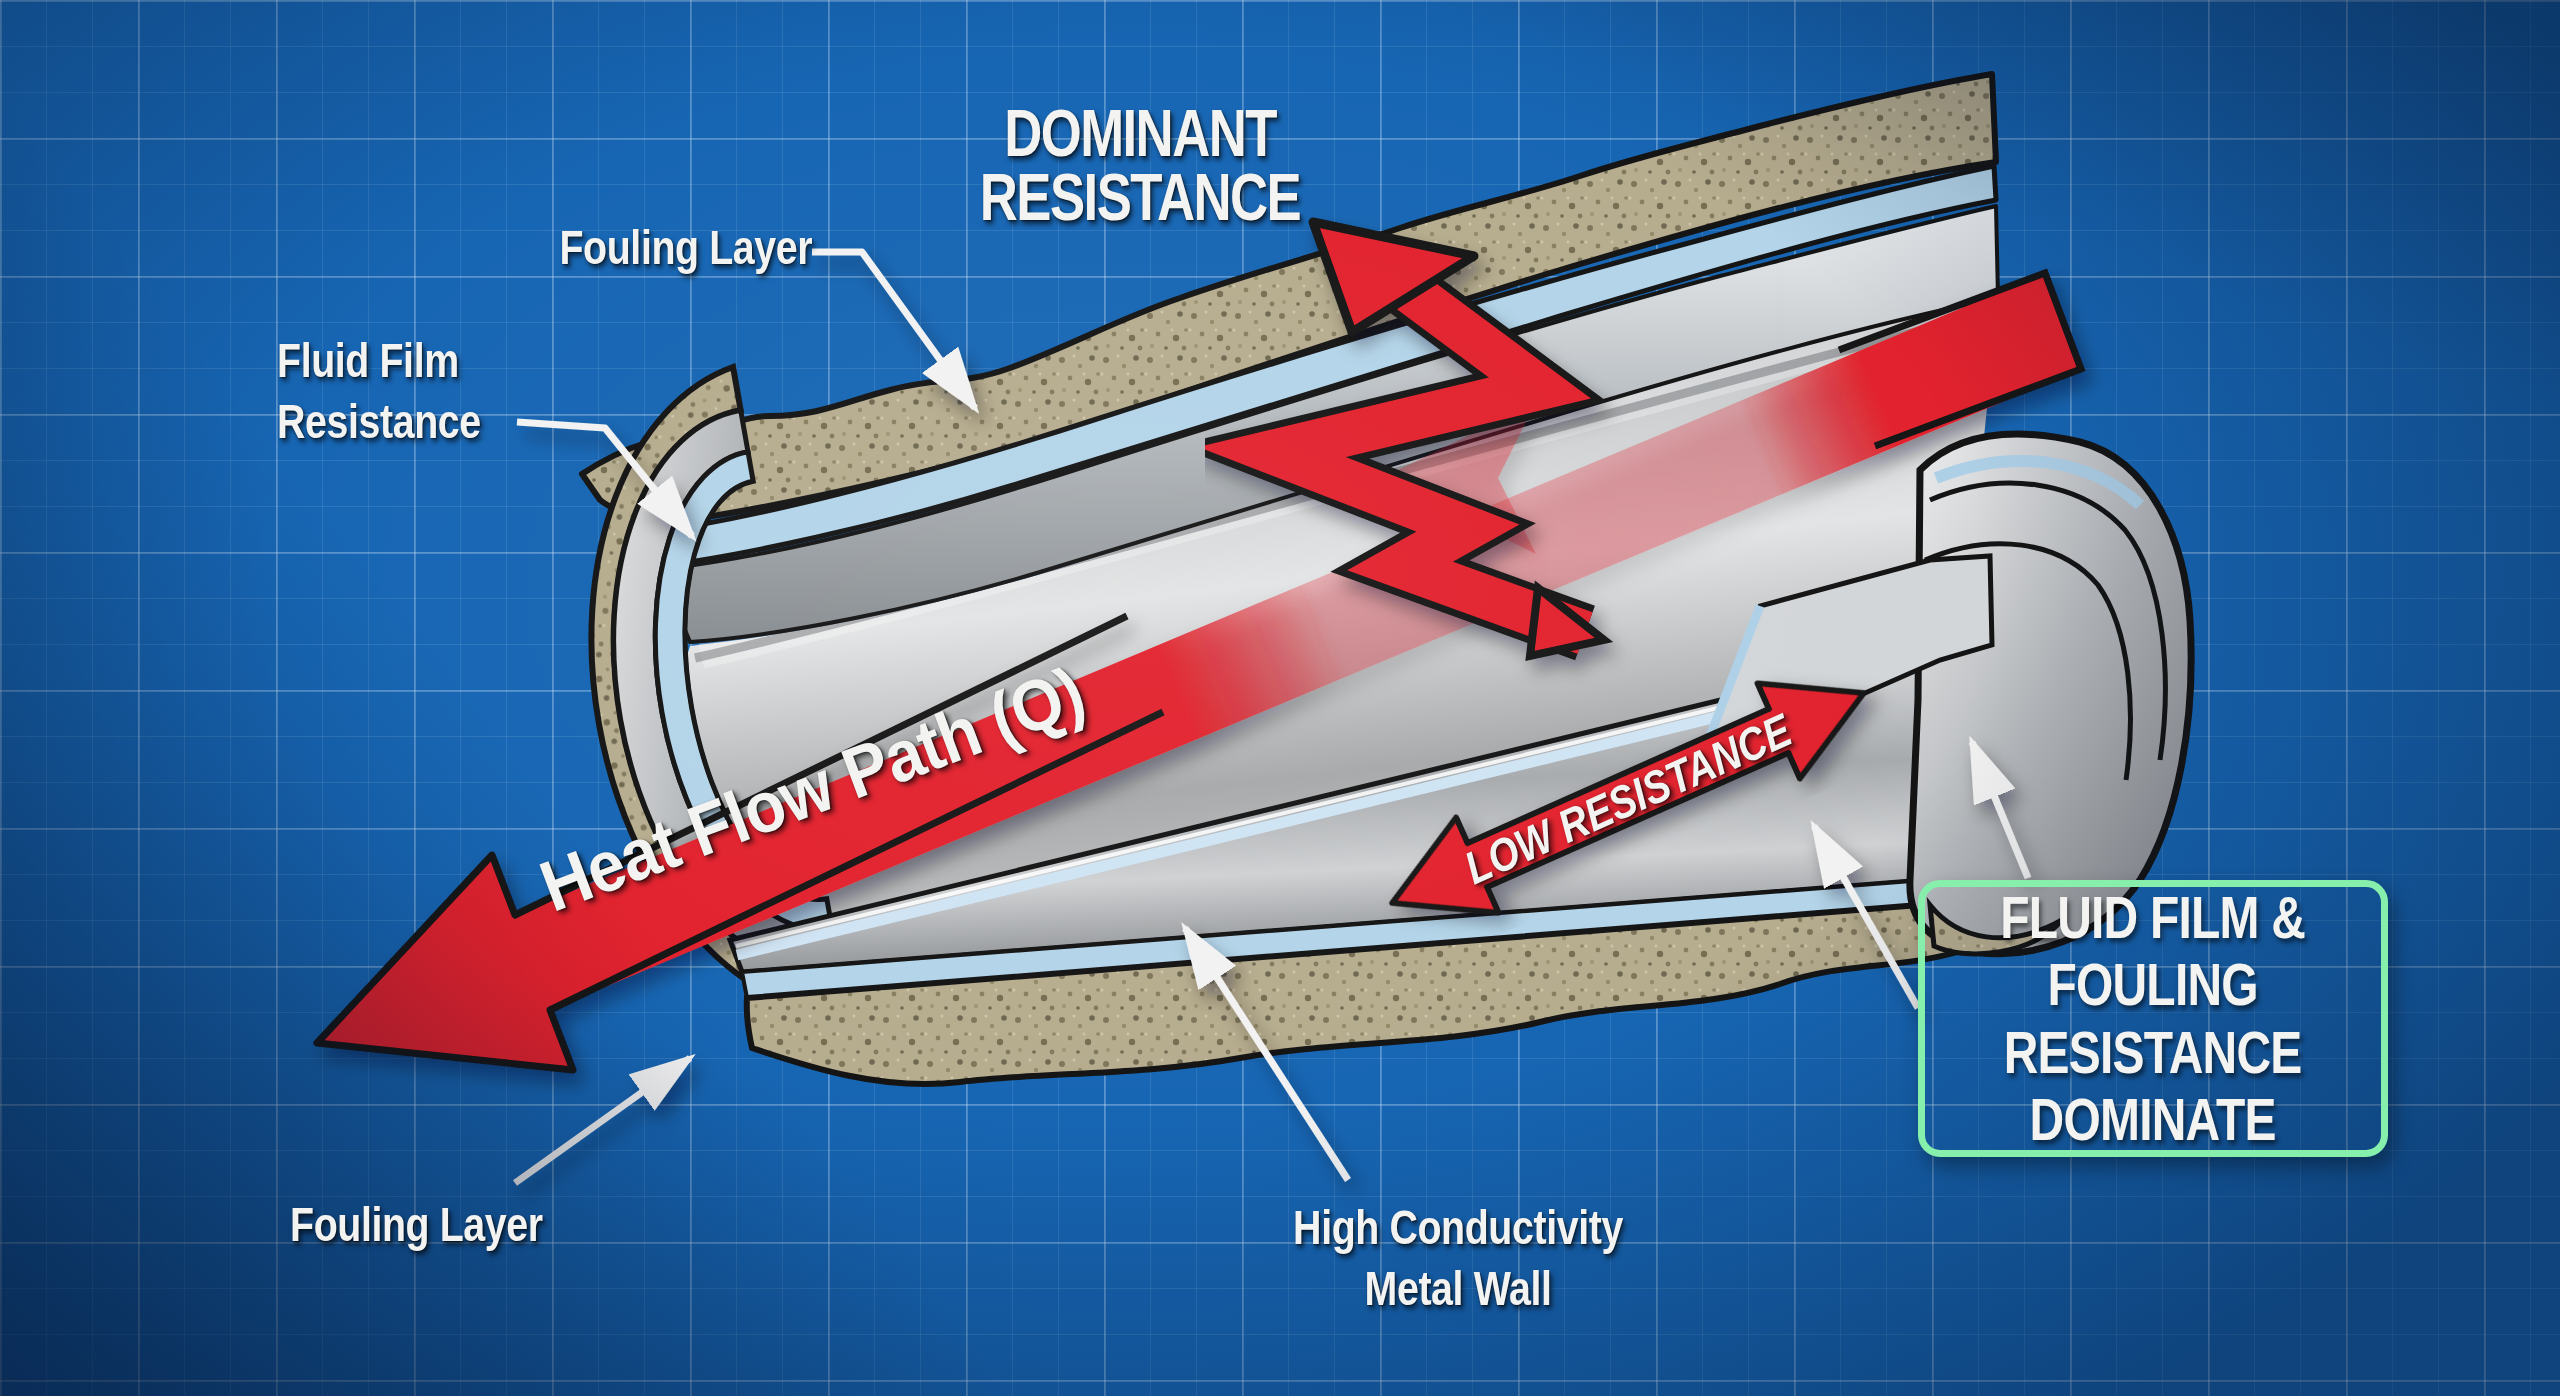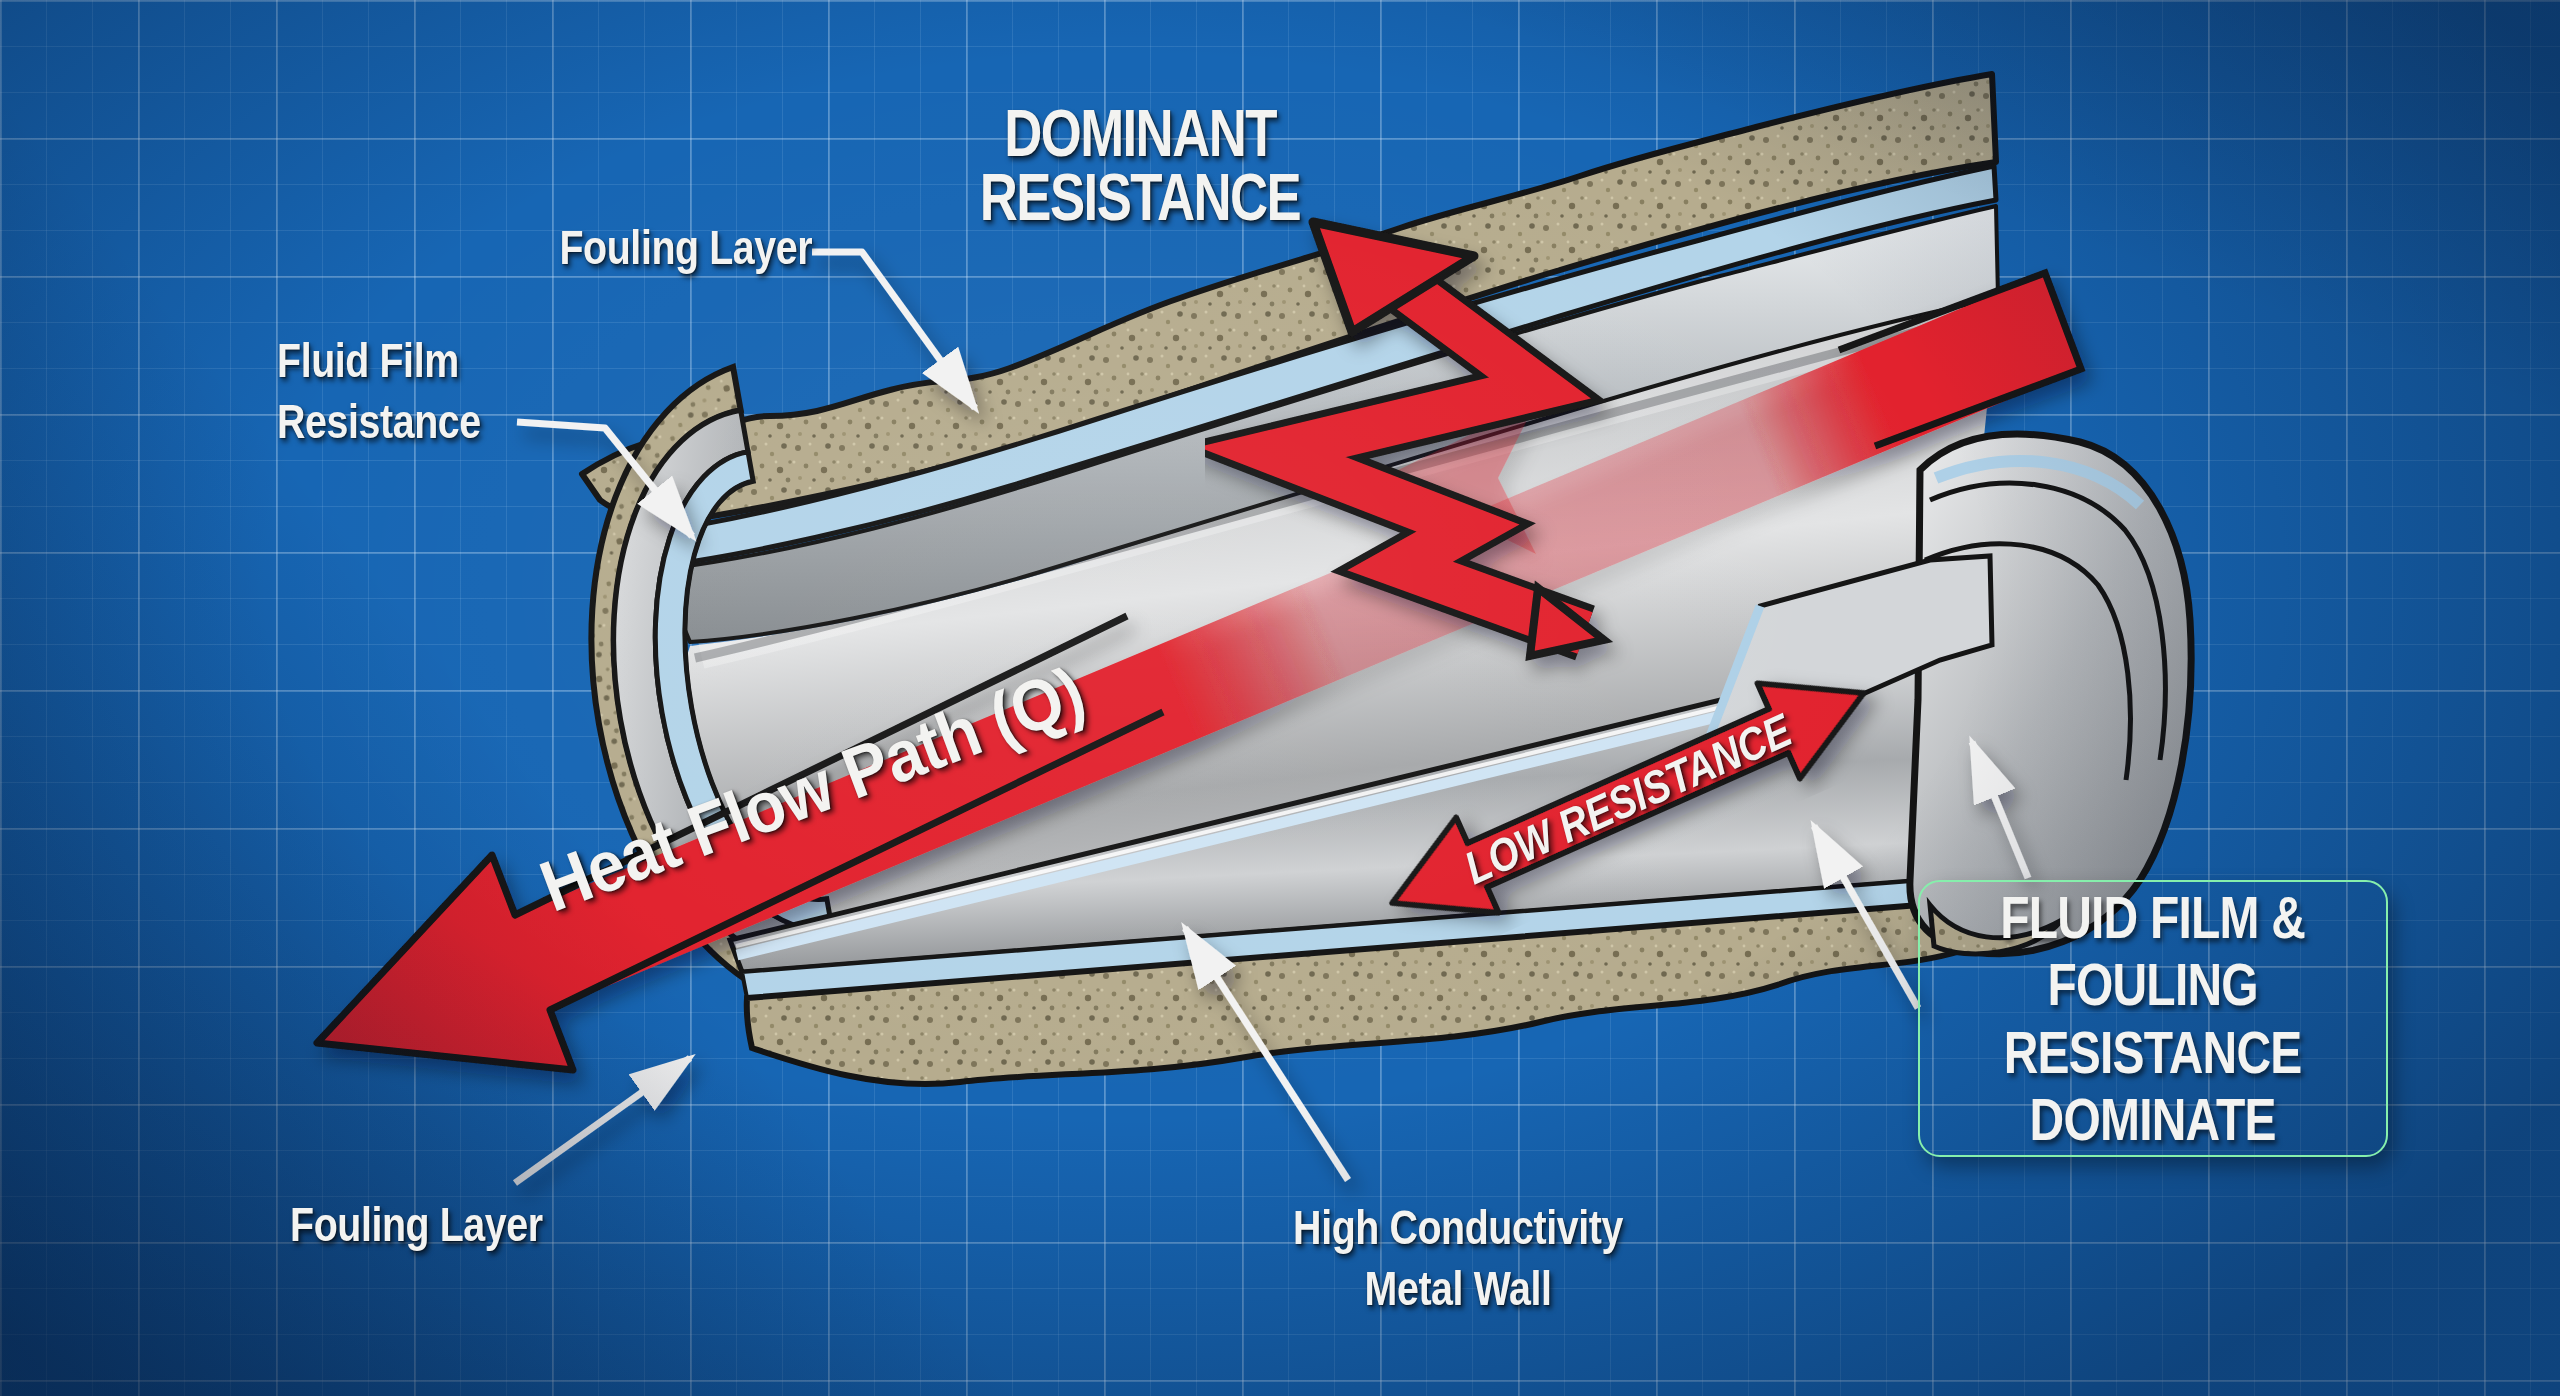--- a/index.html
+++ b/index.html
@@ -24,21 +24,21 @@
          letter-spacing:-2px;transform:scaleX(.80);transform-origin:50% 0;}
   #lbl-fouling-top{right:1748px;top:220px;font-size:48px;transform:scaleX(.82);transform-origin:100% 0;}
   #lbl-fluid-film{left:277px;top:330px;font-size:48px;line-height:1.28;transform:scaleX(.82);transform-origin:0 0;}
   #lbl-fouling-bottom{left:290px;top:1197px;font-size:48px;transform:scaleX(.82);transform-origin:0 0;}
   #lbl-metal-wall{left:1208px;top:1197px;width:500px;text-align:center;font-size:48px;line-height:1.28;
                   transform:scaleX(.82);transform-origin:50% 0;}
   #heat-text{left:482px;top:748px;width:660px;text-align:center;font-size:72px;letter-spacing:-1px;
              transform:rotate(-20.5deg) scaleX(.92);transform-origin:50% 50%;}
   #lowres-text{left:1408px;top:772px;width:440px;text-align:center;font-size:46px;font-style:italic;
                letter-spacing:0;transform:rotate(-24deg) scaleX(.85);transform-origin:50% 50%;}
-  #callout-box{position:absolute;left:1918px;top:880px;width:470px;height:277px;border:2px solid #86efac;
+  #callout-box{position:absolute;left:1918px;top:880px;width:470px;height:277px;border:7px solid #86efac;
                border-radius:22px;box-sizing:border-box;display:flex;align-items:center;justify-content:center;
                box-shadow:6px 10px 20px rgba(0,0,0,.35);}
   #callout-box .bt{color:#f3f3f1;font-weight:bold;text-align:center;font-size:60px;line-height:1.12;
                letter-spacing:-1px;transform:scaleX(.80);transform-origin:50% 50%;white-space:nowrap;
                text-shadow:3px 4px 6px rgba(0,0,0,.55);}
 </style>
 </head>
 <body>
 
 <div class="stage">

